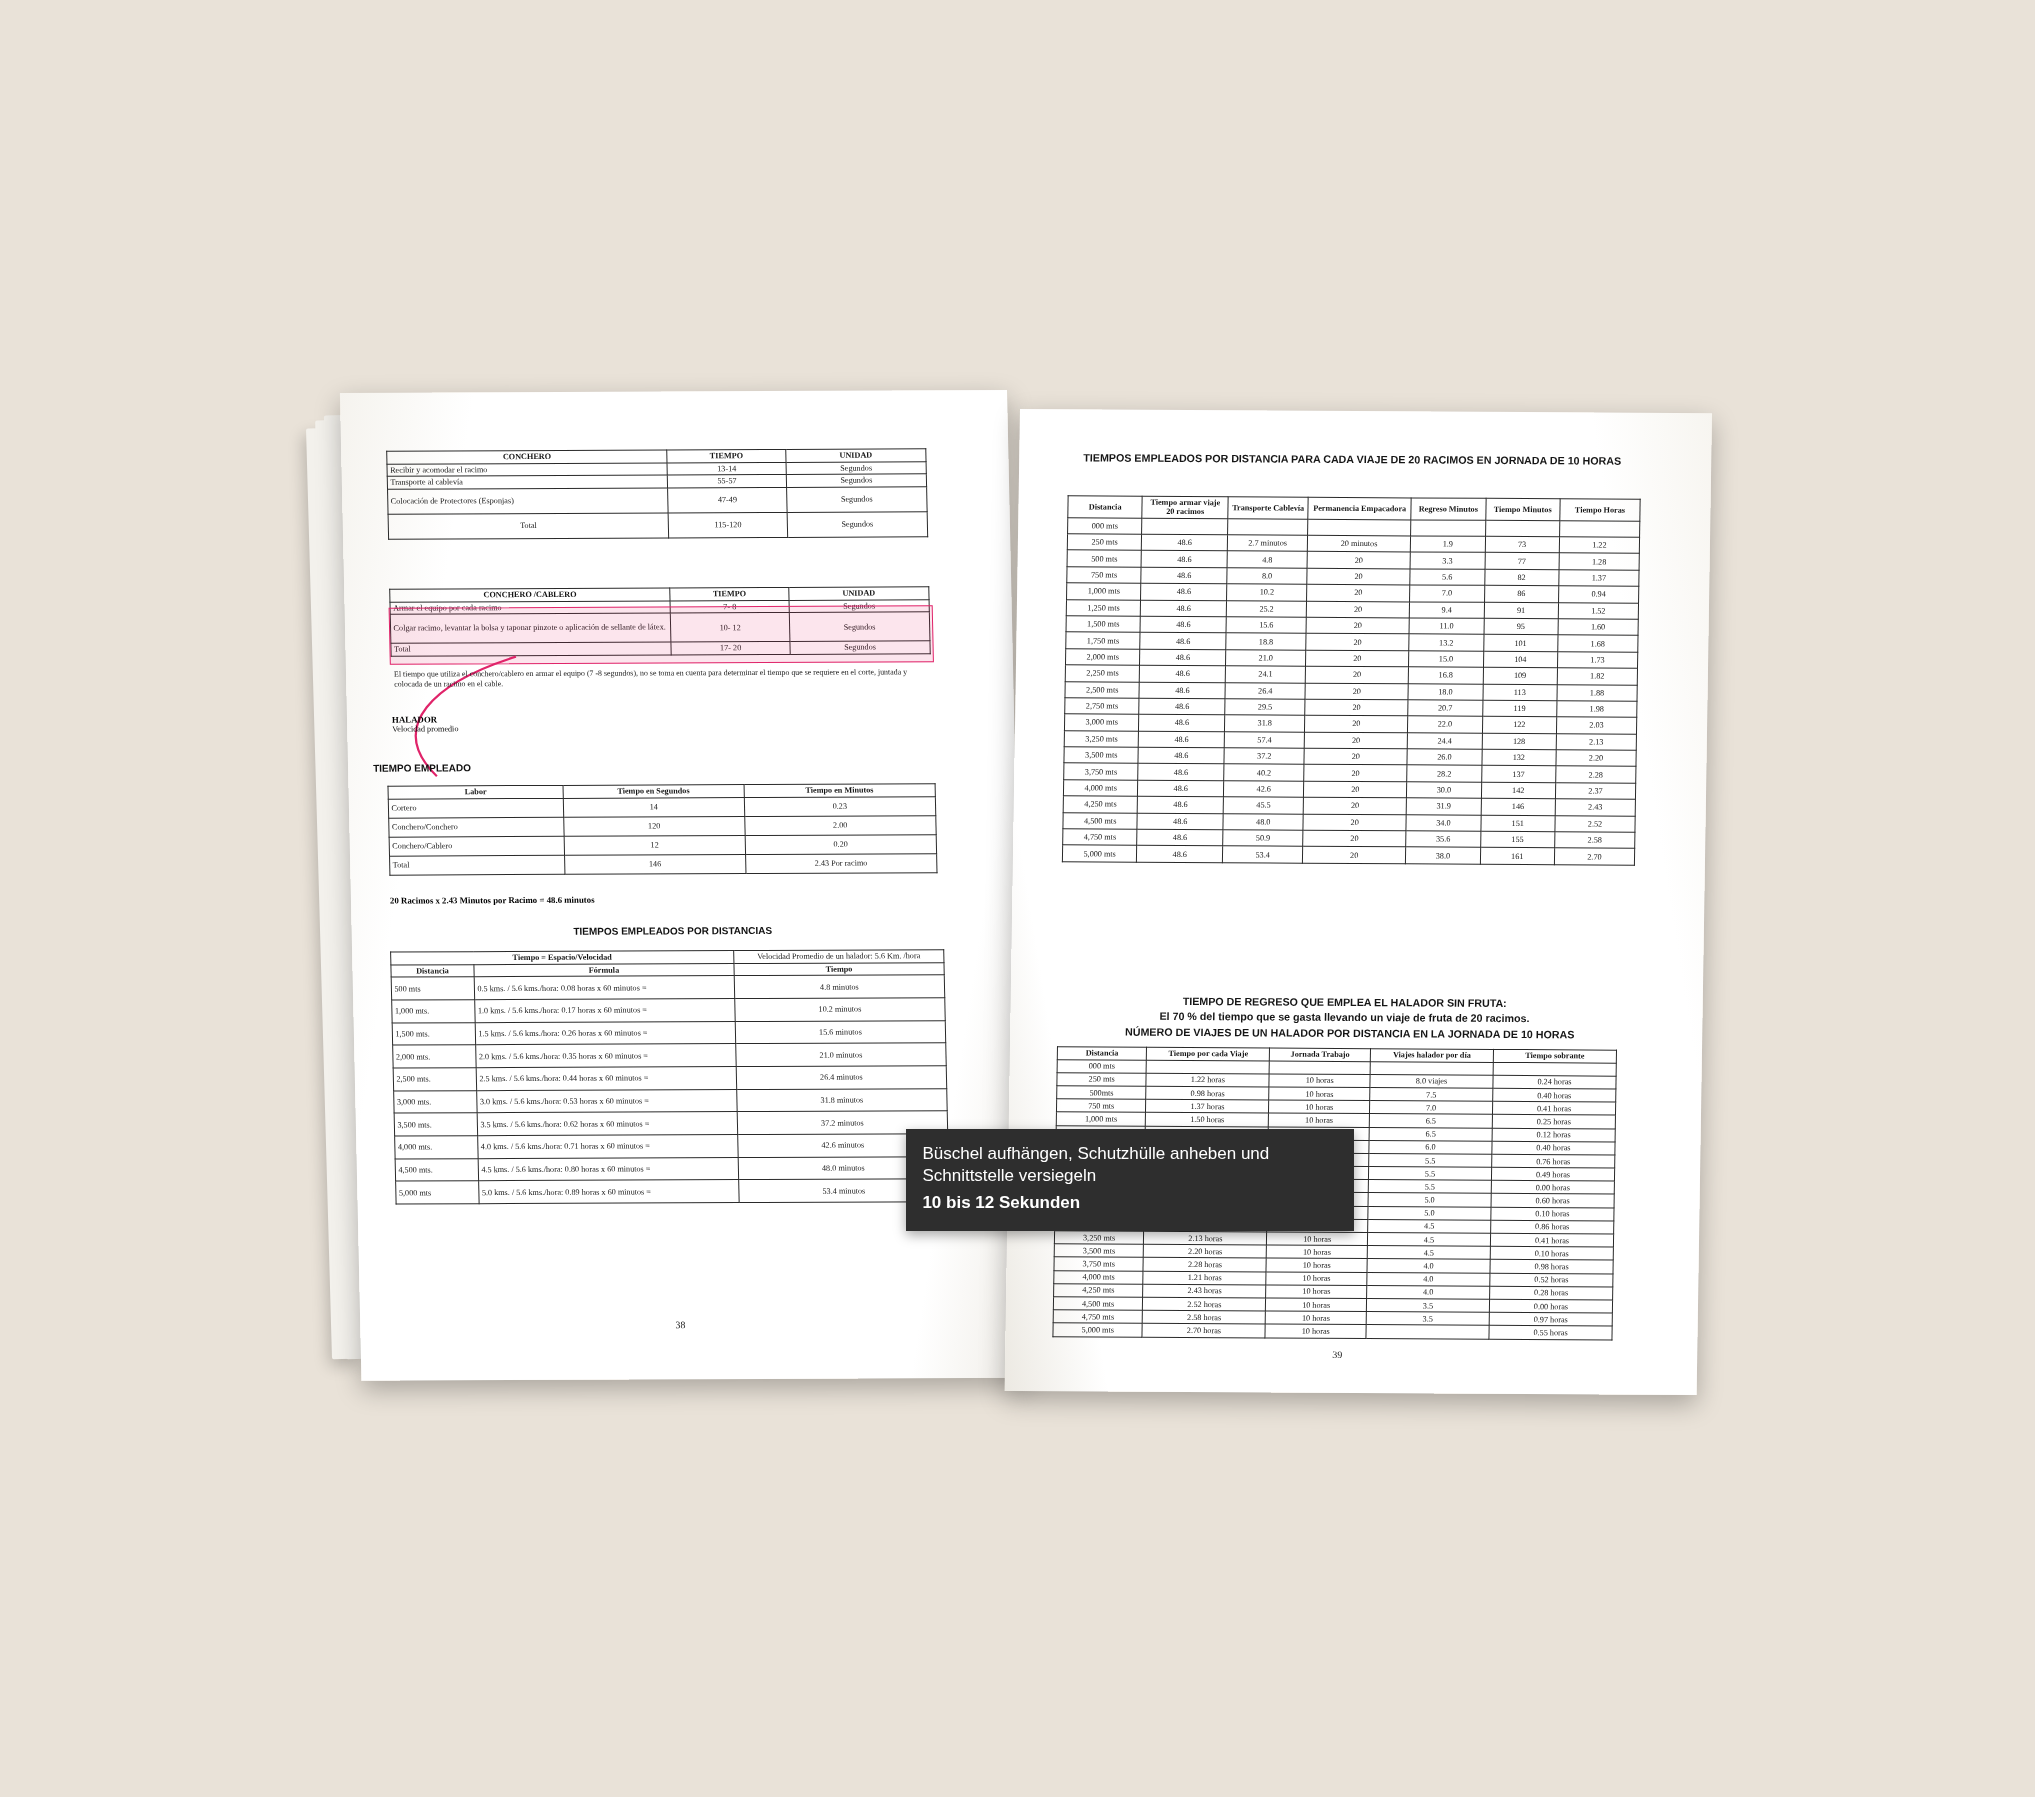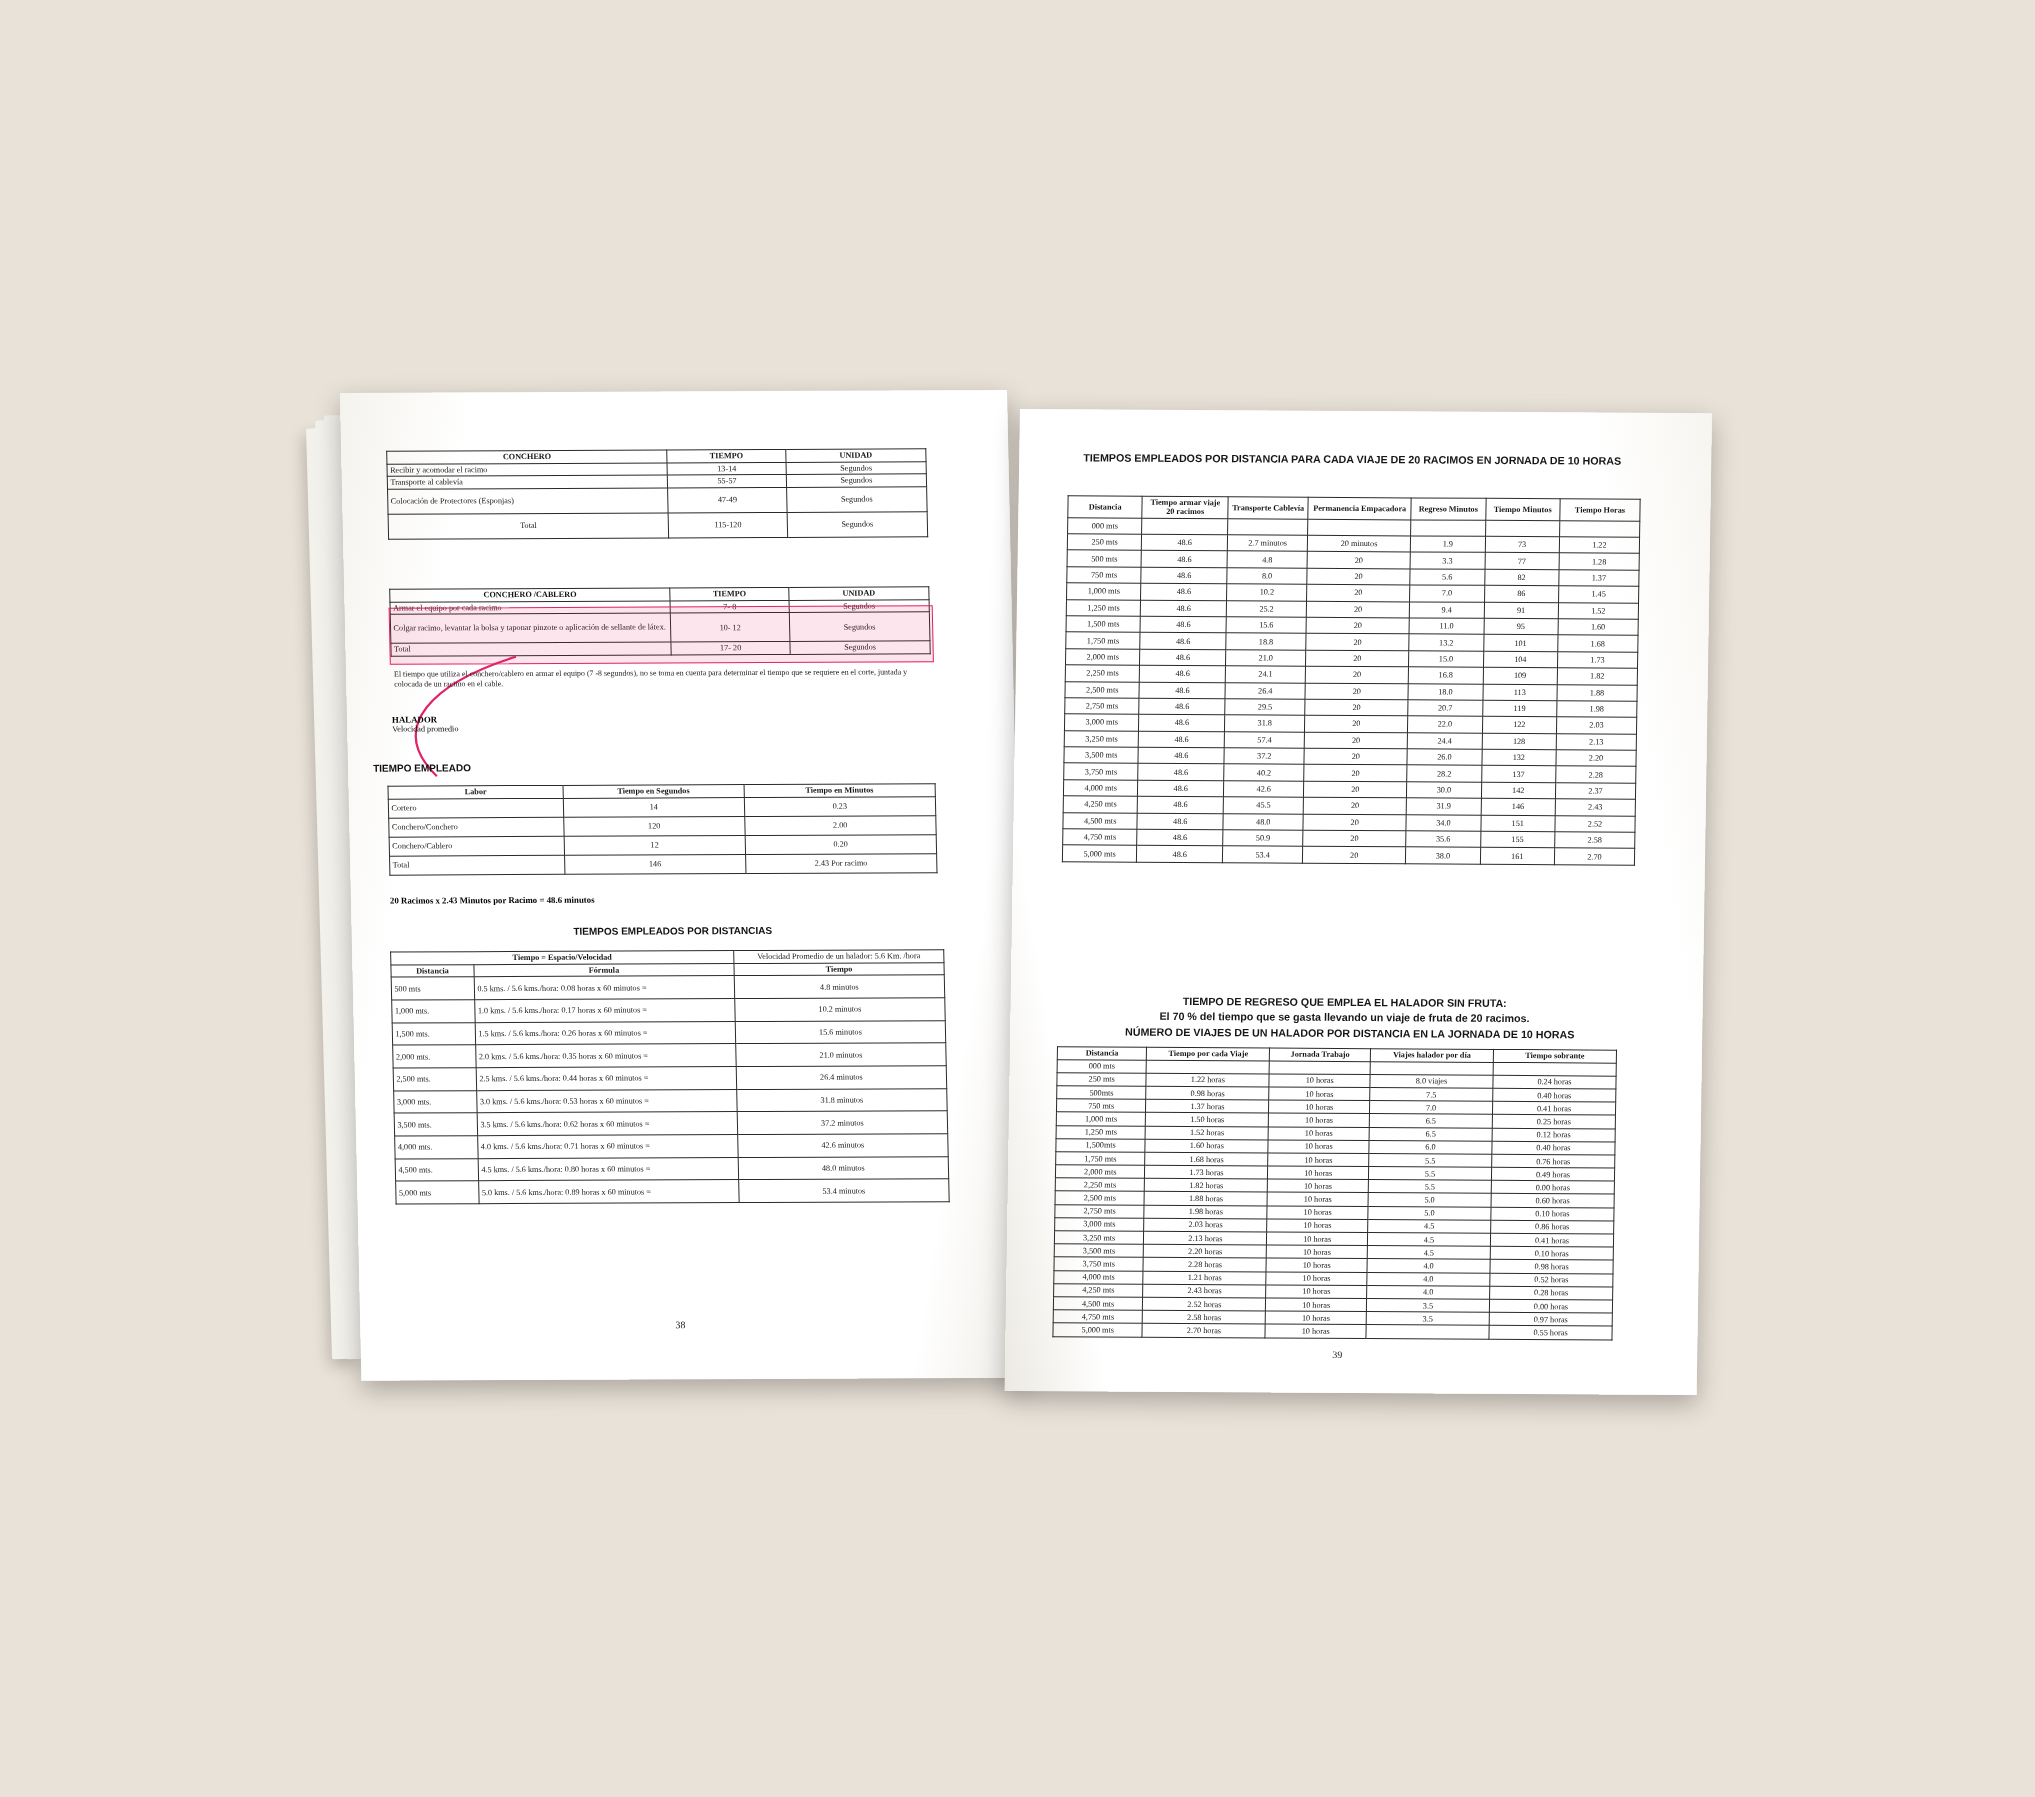--- a/index.html
+++ b/index.html
@@ -348,21 +348,21 @@
                 <td class="c">82</td>
                 <td class="c">1.37</td>
               </tr>
               <tr style="height: 16.4px;">
                 <td class="c">1,000 mts</td>
                 <td class="c">48.6</td>
                 <td class="c">10.2</td>
                 <td class="c">20</td>
                 <td class="c">7.0</td>
                 <td class="c">86</td>
-                <td class="c">1.45</td>
+                <td class="c">0.94</td>
               </tr>
               <tr style="height: 16.4px;">
                 <td class="c">1,250 mts</td>
                 <td class="c">48.6</td>
                 <td class="c">25.2</td>
                 <td class="c">20</td>
                 <td class="c">9.4</td>
                 <td class="c">91</td>
                 <td class="c">1.52</td>
               </tr>
@@ -669,15 +669,19 @@
                 <td class="c">0.55 horas</td>
               </tr>
             </tbody>
         </table>
       </div>
 
       <div class="pgnum" style="left:327px;top:938px;">39</div>
     </div>
   </div>
 
+  <div id="tooltip">
+    <span>Büschel aufhängen, Schutzhülle anheben und Schnittstelle versiegeln</span>
+    <span class="b">10 bis 12 Sekunden</span>
+  </div>
 
 </div>
 
 
 </body></html>

